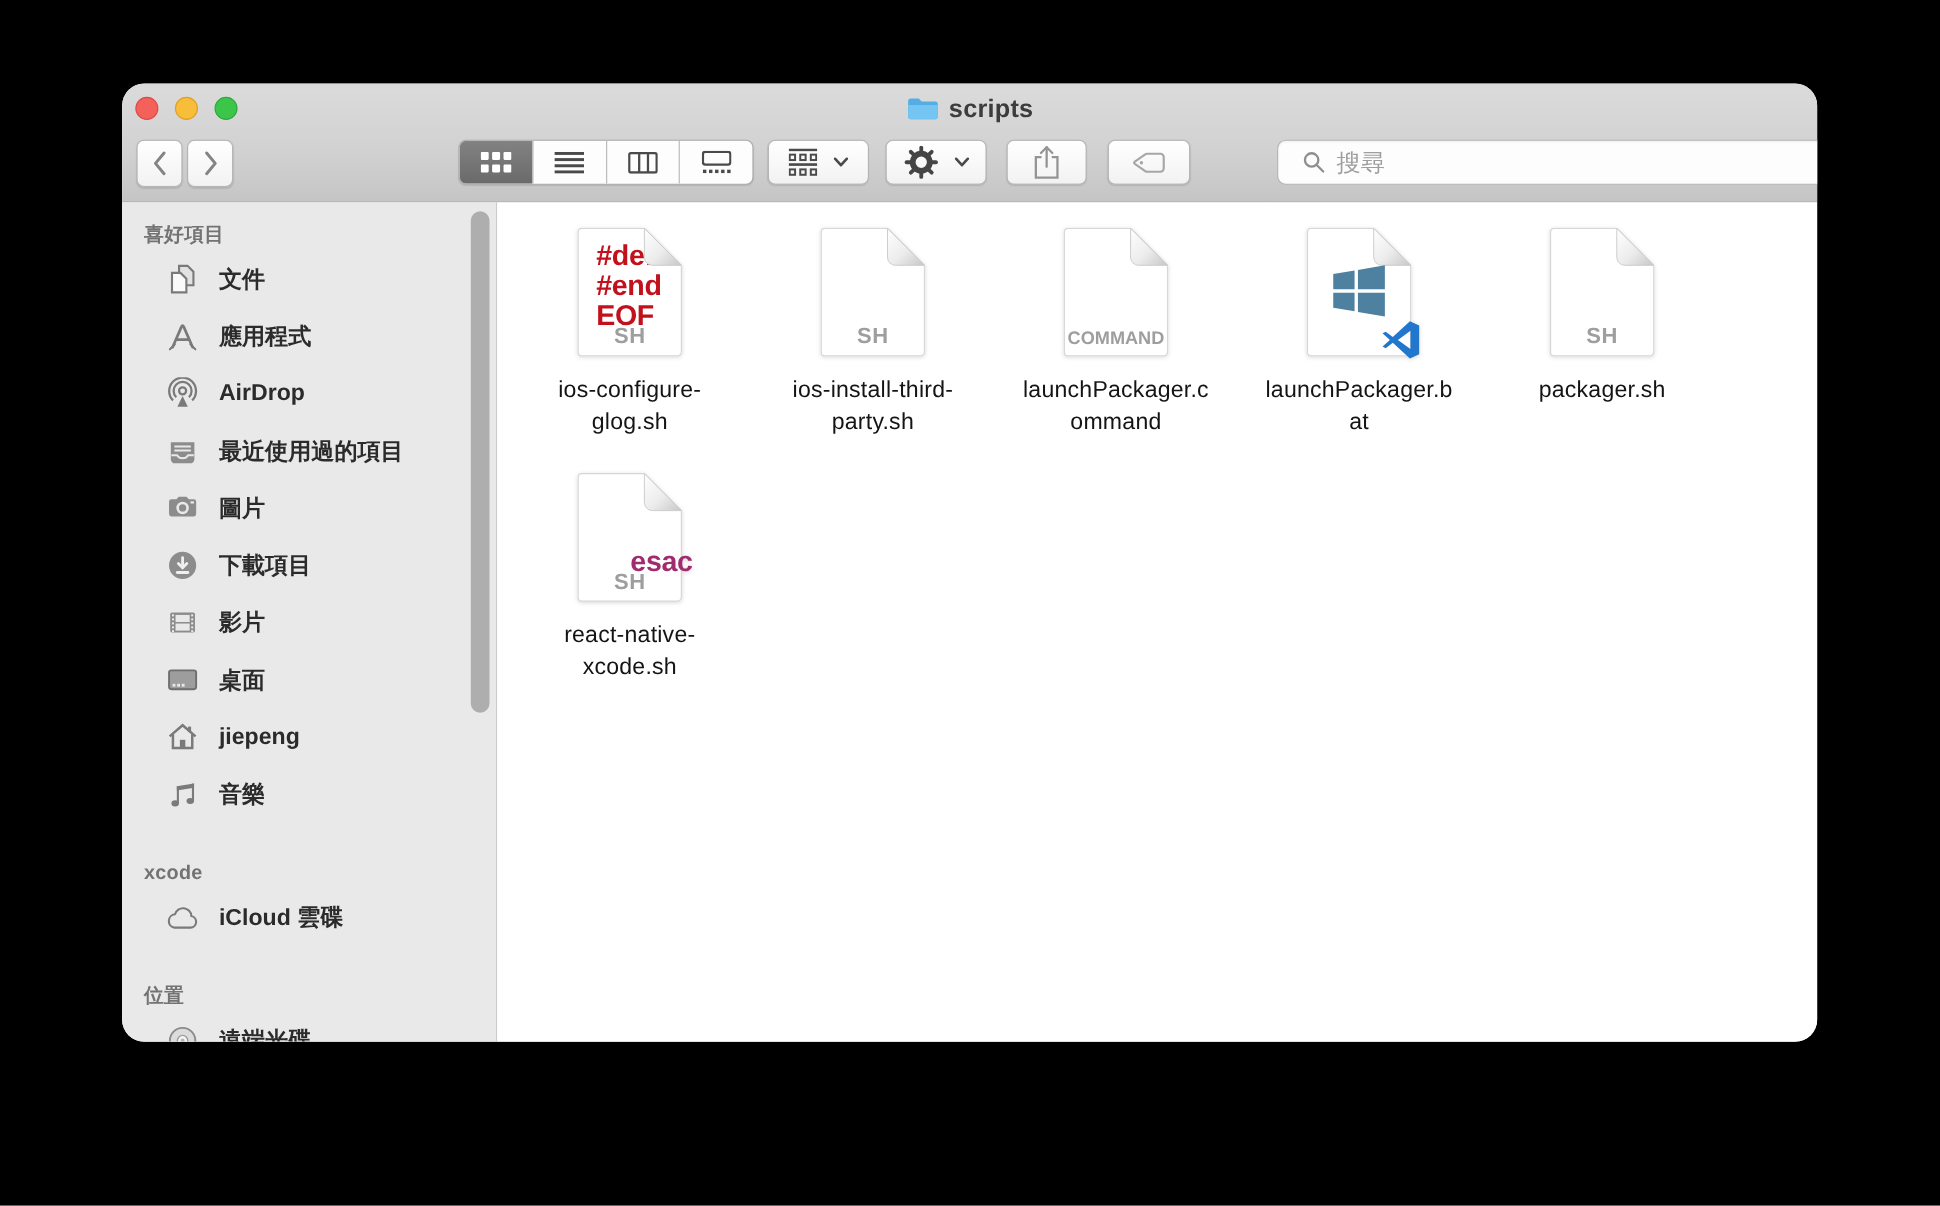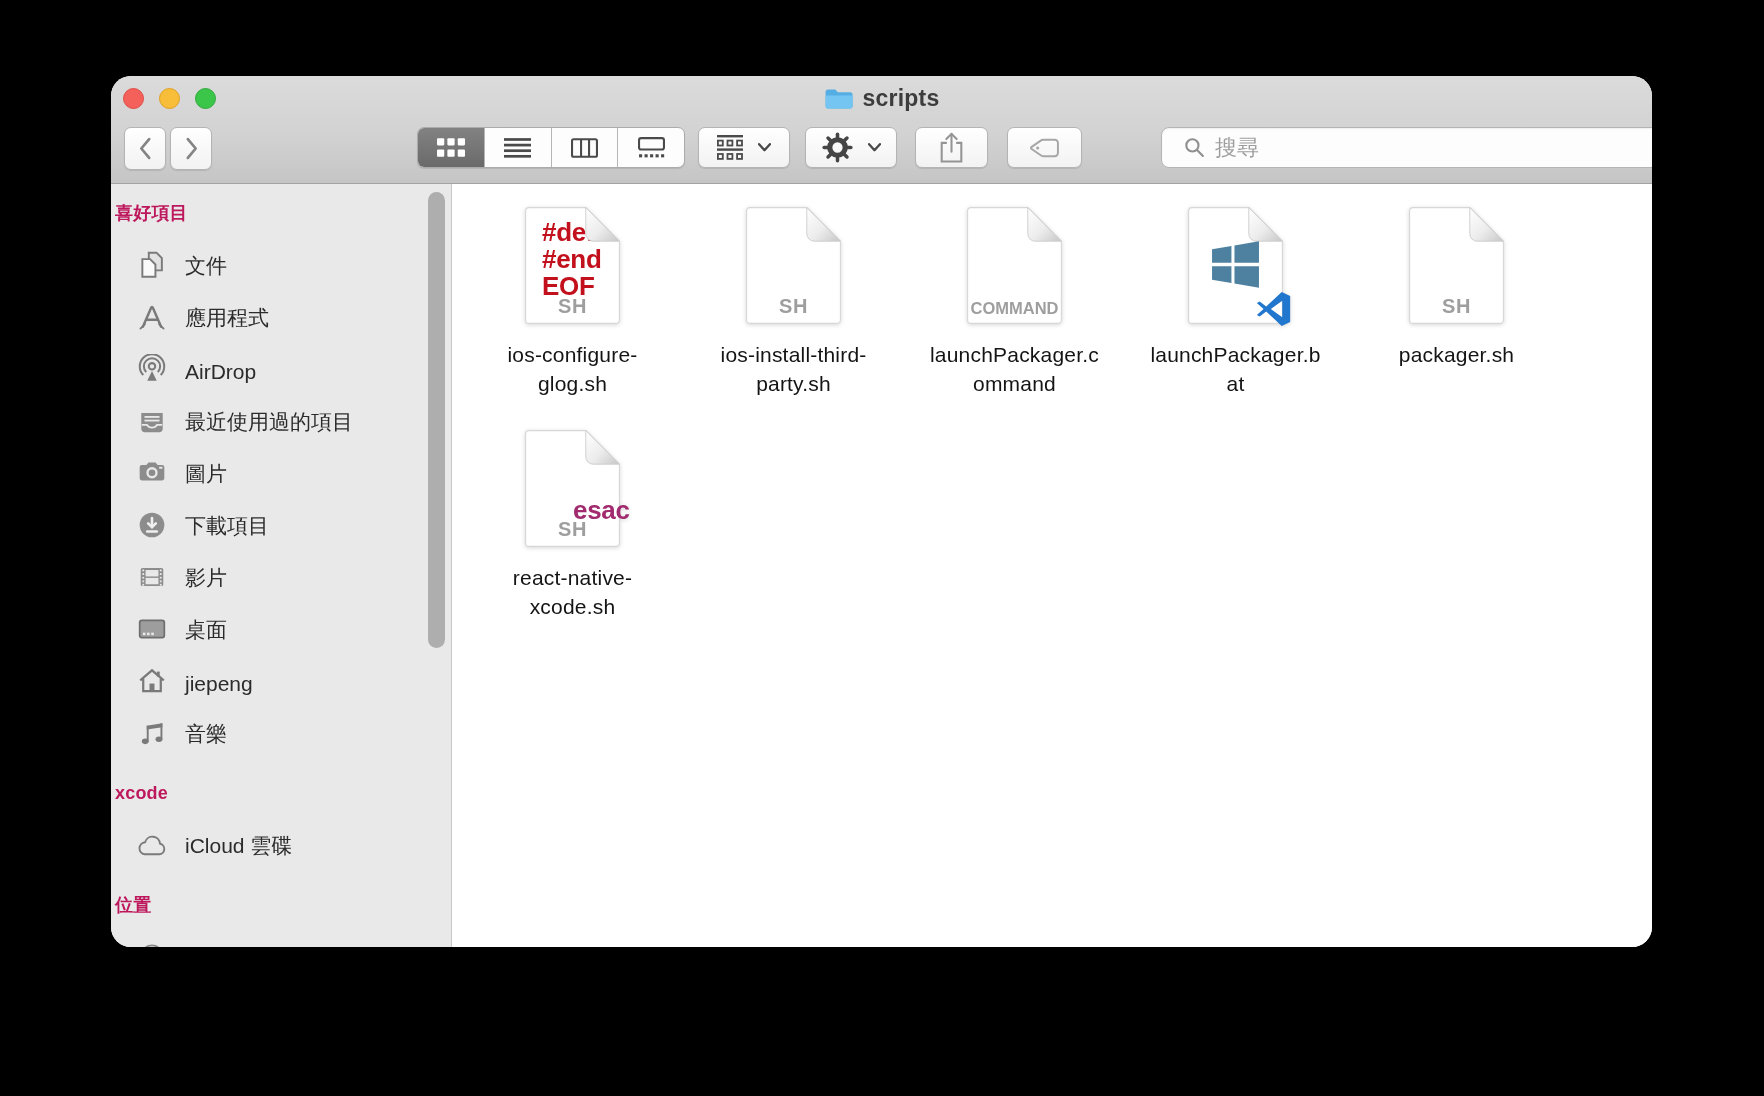--- a/index.html
+++ b/index.html
@@ -66,24 +66,24 @@
   .search input::placeholder{color:#9e9e9e;opacity:1;}
   
   .win-body{flex:1;display:flex;min-height:0;}
   .sidebar{
     position:relative;width:341px;flex:0 0 341px;background:#e9e9e9;
     border-right:1px solid #c8c8c8;overflow:hidden;padding-top:14px;box-sizing:border-box;
   }
   .sb-section{margin-top:0;}
   .sb-section + .sb-section{margin-top:30px;}
   .sb-header{
-    height:30px;line-height:30px;padding-left:4px;
-    font-size:18px;font-weight:700;color:#be185d;letter-spacing:.2px;
-  }
-  .sb-item{height:52px;display:flex;align-items:flex-end;padding-left:24px;cursor:default;}
+    height:30px;line-height:30px;padding-left:20px;
+    font-size:18px;font-weight:700;color:#737373;letter-spacing:.2px;
+  }
+  .sb-item{height:52px;display:flex;align-items:center;padding-left:38px;cursor:default;font-weight:bold;}
   .sb-icon{width:33px;height:30px;margin-right:17px;display:flex;align-items:center;justify-content:center;flex:0 0 33px;}
   .sb-icon svg{width:30px;height:30px;}
   .sb-label{font-size:21px;color:#2b2b2b;white-space:nowrap;}
   .sb-scroll{
     position:absolute;left:317px;top:8px;width:17px;height:456px;
     border-radius:9px;background:#aeaeae;
   }
   .content{flex:1;background:#fff;position:relative;overflow:hidden;}
   
   .grid{

